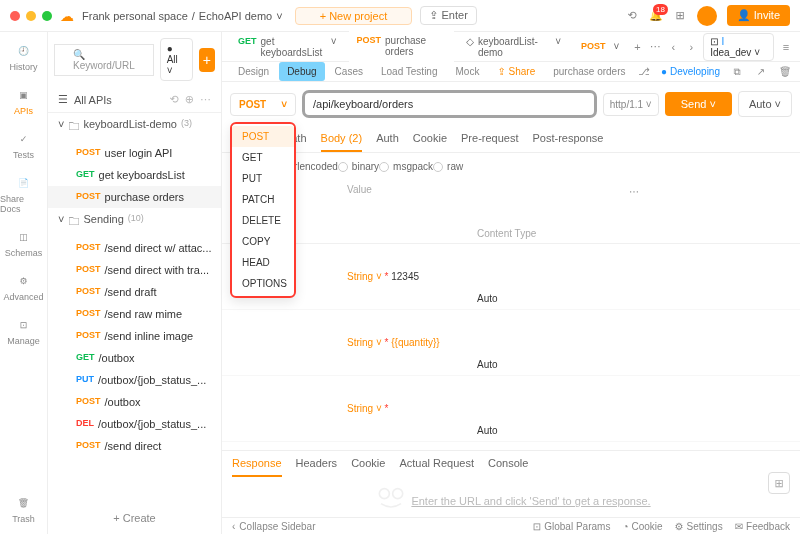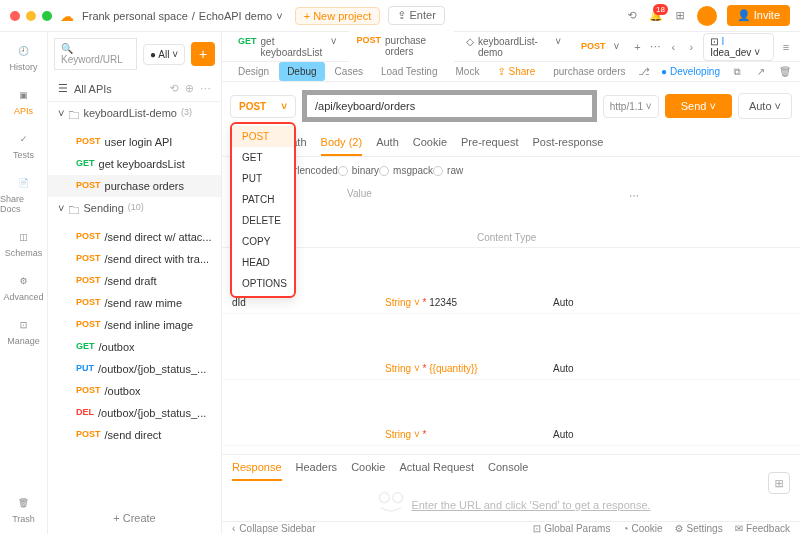--- a/index.html
+++ b/index.html
@@ -3,39 +3,39 @@
 <meta charset="utf-8">
 <style>
 * { margin: 0; padding: 0; box-sizing: border-box; font-family: -apple-system, BlinkMacSystemFont, 'Segoe UI', sans-serif; }
 body { width: 800px; height: 534px; overflow: hidden; font-size: 11px; color: #333; background: #fff; }
 .titlebar { height: 32px; display: flex; align-items: center; padding: 0 10px; border-bottom: 1px solid #eee; }
 .traffic { display: flex; gap: 6px; }
 .dot { width: 10px; height: 10px; border-radius: 50%; }
 .dot.red { background: #ff5f56; } .dot.yellow { background: #ffbd2e; } .dot.green { background: #27c93f; }
 .logo-ic { margin-left: 8px; color: #ff8c00; font-size: 14px; }
 .breadcrumb { margin-left: 8px; color: #555; font-size: 11px; display: flex; gap: 4px; }
-.btn-newproj { margin-left: 12px; color: #ff8c00; border: 1px solid #ffd9b0; padding: 2px 8px; border-radius: 4px; background: #fff8f0; }
+.btn-newproj { margin-left: 12px; color: #ff8c00; border: 1px solid #ffd9b0; padding: 2px 24px; border-radius: 4px; background: #fff8f0; }
 .btn-share-top { margin-left: 8px; color: #666; border: 1px solid #e0e0e0; padding: 2px 8px; border-radius: 4px; }
 .title-right { margin-left: auto; display: flex; align-items: center; gap: 10px; }
 .ic { width: 14px; height: 14px; display: inline-flex; align-items: center; justify-content: center; color: #888; }
 .badge-ic { position: relative; }
 .badge { position: absolute; top: -5px; right: -5px; background: #ff3b30; color: #fff; font-size: 8px; border-radius: 7px; padding: 1px 3px; }
 .avatar { width: 20px; height: 20px; border-radius: 50%; background: #ff8c00; }
 .btn-invite { background: #ff8c00; color: #fff; padding: 4px 10px; border-radius: 4px; display: flex; gap: 3px; }
 
 .main { display: flex; height: 502px; }
 .iconrail { width: 48px; border-right: 1px solid #eee; display: flex; flex-direction: column; align-items: center; padding-top: 10px; gap: 14px; }
 .rail-item { display: flex; flex-direction: column; align-items: center; gap: 2px; color: #888; font-size: 9px; cursor: pointer; }
 .rail-item.active { color: #ff8c00; }
 .rail-item .ic { width: 18px; height: 18px; }
 .rail-trash { margin-top: auto; margin-bottom: 10px; }
 
 .sidebar { width: 174px; border-right: 1px solid #eee; display: flex; flex-direction: column; }
 .sb-search { padding: 6px; display: flex; gap: 6px; align-items: center; }
-.sb-input { flex: 1; border: 1px solid #e5e5e5; border-radius: 0; padding: 4px 6px; font-size: 10px; color: #999; }
+.sb-input { flex: 1; border: 1px solid #e5e5e5; border-radius: 0; padding: 4px 18px; font-size: 10px; color: #999; }
 .sb-filter { border: 1px solid #e5e5e5; border-radius: 4px; padding: 4px 6px; font-size: 10px; }
 .sb-add { width: 24px; height: 24px; background: #ff8c00; color: #fff; border-radius: 4px; display: flex; align-items: center; justify-content: center; font-size: 14px; }
 .sb-allapis { padding: 6px 10px; display: flex; align-items: center; gap: 6px; color: #555; border-bottom: 1px solid #f0f0f0; }
 .sb-allapis .ic-actions { margin-left: auto; display: flex; gap: 6px; color: #bbb; }
 .tree { overflow-y: auto; flex: 1; }
 .tree-folder { padding: 5px 10px; display: flex; gap: 4px; color: #555; cursor: pointer; }
 .tree-folder .count { color: #aaa; font-size: 9px; }
 .tree-item { padding: 5px 10px 5px 28px; display: flex; gap: 4px; cursor: pointer; white-space: nowrap; overflow: hidden; text-overflow: ellipsis; }
 .tree-item.active { background: #f5f5f5; }
 .method { font-weight: 600; font-size: 9px; }
@@ -52,37 +52,37 @@
 .subtabs { height: 30px; display: flex; align-items: center; gap: 2px; padding: 0 8px; border-bottom: 1px solid #eee; color: #888; font-size: 10px; }
 .subtab { padding: 4px 8px; cursor: pointer; }
 .subtab.active { background: #7dd3fc; color: #333; border-radius: 3px; }
 .subtab.share { color: #ff8c00; }
 .sub-right { margin-left: auto; display: flex; align-items: center; gap: 10px; }
 .status-dev { color: #1890ff; font-size: 10px; }
 .status-dev::before { content: '●'; margin-right: 3px; }
 
 .req-row { padding: 8px; display: flex; gap: 6px; align-items: center; }
 .method-sel { width: 66px; border: 1px solid #e5e5e5; border-radius: 4px; padding: 5px 8px; color: #ff8c00; font-weight: 600; font-size: 10px; display: flex; justify-content: space-between; }
-.url-in { flex: 1; border: 5px solid #a3a3a3; border-radius: 0; padding: 5px 8px; font-size: 11px; }
+.url-in { flex: 1; border: 3px solid #a3a3a3; border-radius: 7px; padding: 5px 8px; font-size: 11px; }
 .proto { border: 1px solid #e5e5e5; border-radius: 4px; padding: 5px 6px; font-size: 10px; color: #888; }
 .btn-send { background: #ff8c00; color: #fff; padding: 6px 16px; border-radius: 4px; font-size: 11px; }
 .btn-save { border: 1px solid #e5e5e5; padding: 6px 10px; border-radius: 4px; font-size: 11px; color: #555; }
 
 .req-tabs { padding: 0 10px; display: flex; gap: 14px; border-bottom: 1px solid #eee; font-size: 11px; color: #666; }
 .req-tab { padding: 6px 0; cursor: pointer; }
 .req-tab.active { color: #ff8c00; border-bottom: 2px solid #ff8c00; }
 .count-pill { color: #ff8c00; }
 
 .body-type { padding: 8px 10px; display: flex; font-size: 10px; color: #666; }
 .body-radio { display: flex; gap: 4px; align-items: center; }
 .radio-dot { width: 10px; height: 10px; border: 1px solid #ccc; border-radius: 50%; }
 
 .params-head { display: flex; padding: 4px 10px; color: #aaa; font-size: 10px; border-bottom: 1px solid #f0f0f0; }
 .col-name { width: 115px; } .col-val { width: 130px; } .col-type { width: 150px; margin-top: 44px; } .col-desc { flex: 1; }
-.param-row { display: flex; padding: 5px 10px; align-items: flex-end; font-size: 10px; border-bottom: 1px solid #f7f7f7; gap: 38px; }
+.param-row { display: flex; padding: 5px 10px; align-items: center; font-size: 10px; border-bottom: 1px solid #f7f7f7; }
 .type-chip { color: #ff8c00; font-size: 10px; display: inline-flex; align-items: center; gap: 3px; }
 .req-star { color: #ff3b30; }
 .val-expr { color: #ff8c00; }
 
 .resp-tabs { padding: 0 10px; display: flex; gap: 14px; border-top: 1px solid #eee; margin-top: 8px; font-size: 11px; color: #666; }
 .resp-tab { padding: 6px 0; cursor: pointer; }
 .resp-tab.active { color: #ff8c00; border-bottom: 2px solid #ff8c00; }
 
 .empty-state { flex: 1; display: flex; flex-direction: row; align-items: center; justify-content: center; color: #bbb; text-decoration: underline; }
 .owl { width: 40px; height: 40px; opacity: 0.3; }

